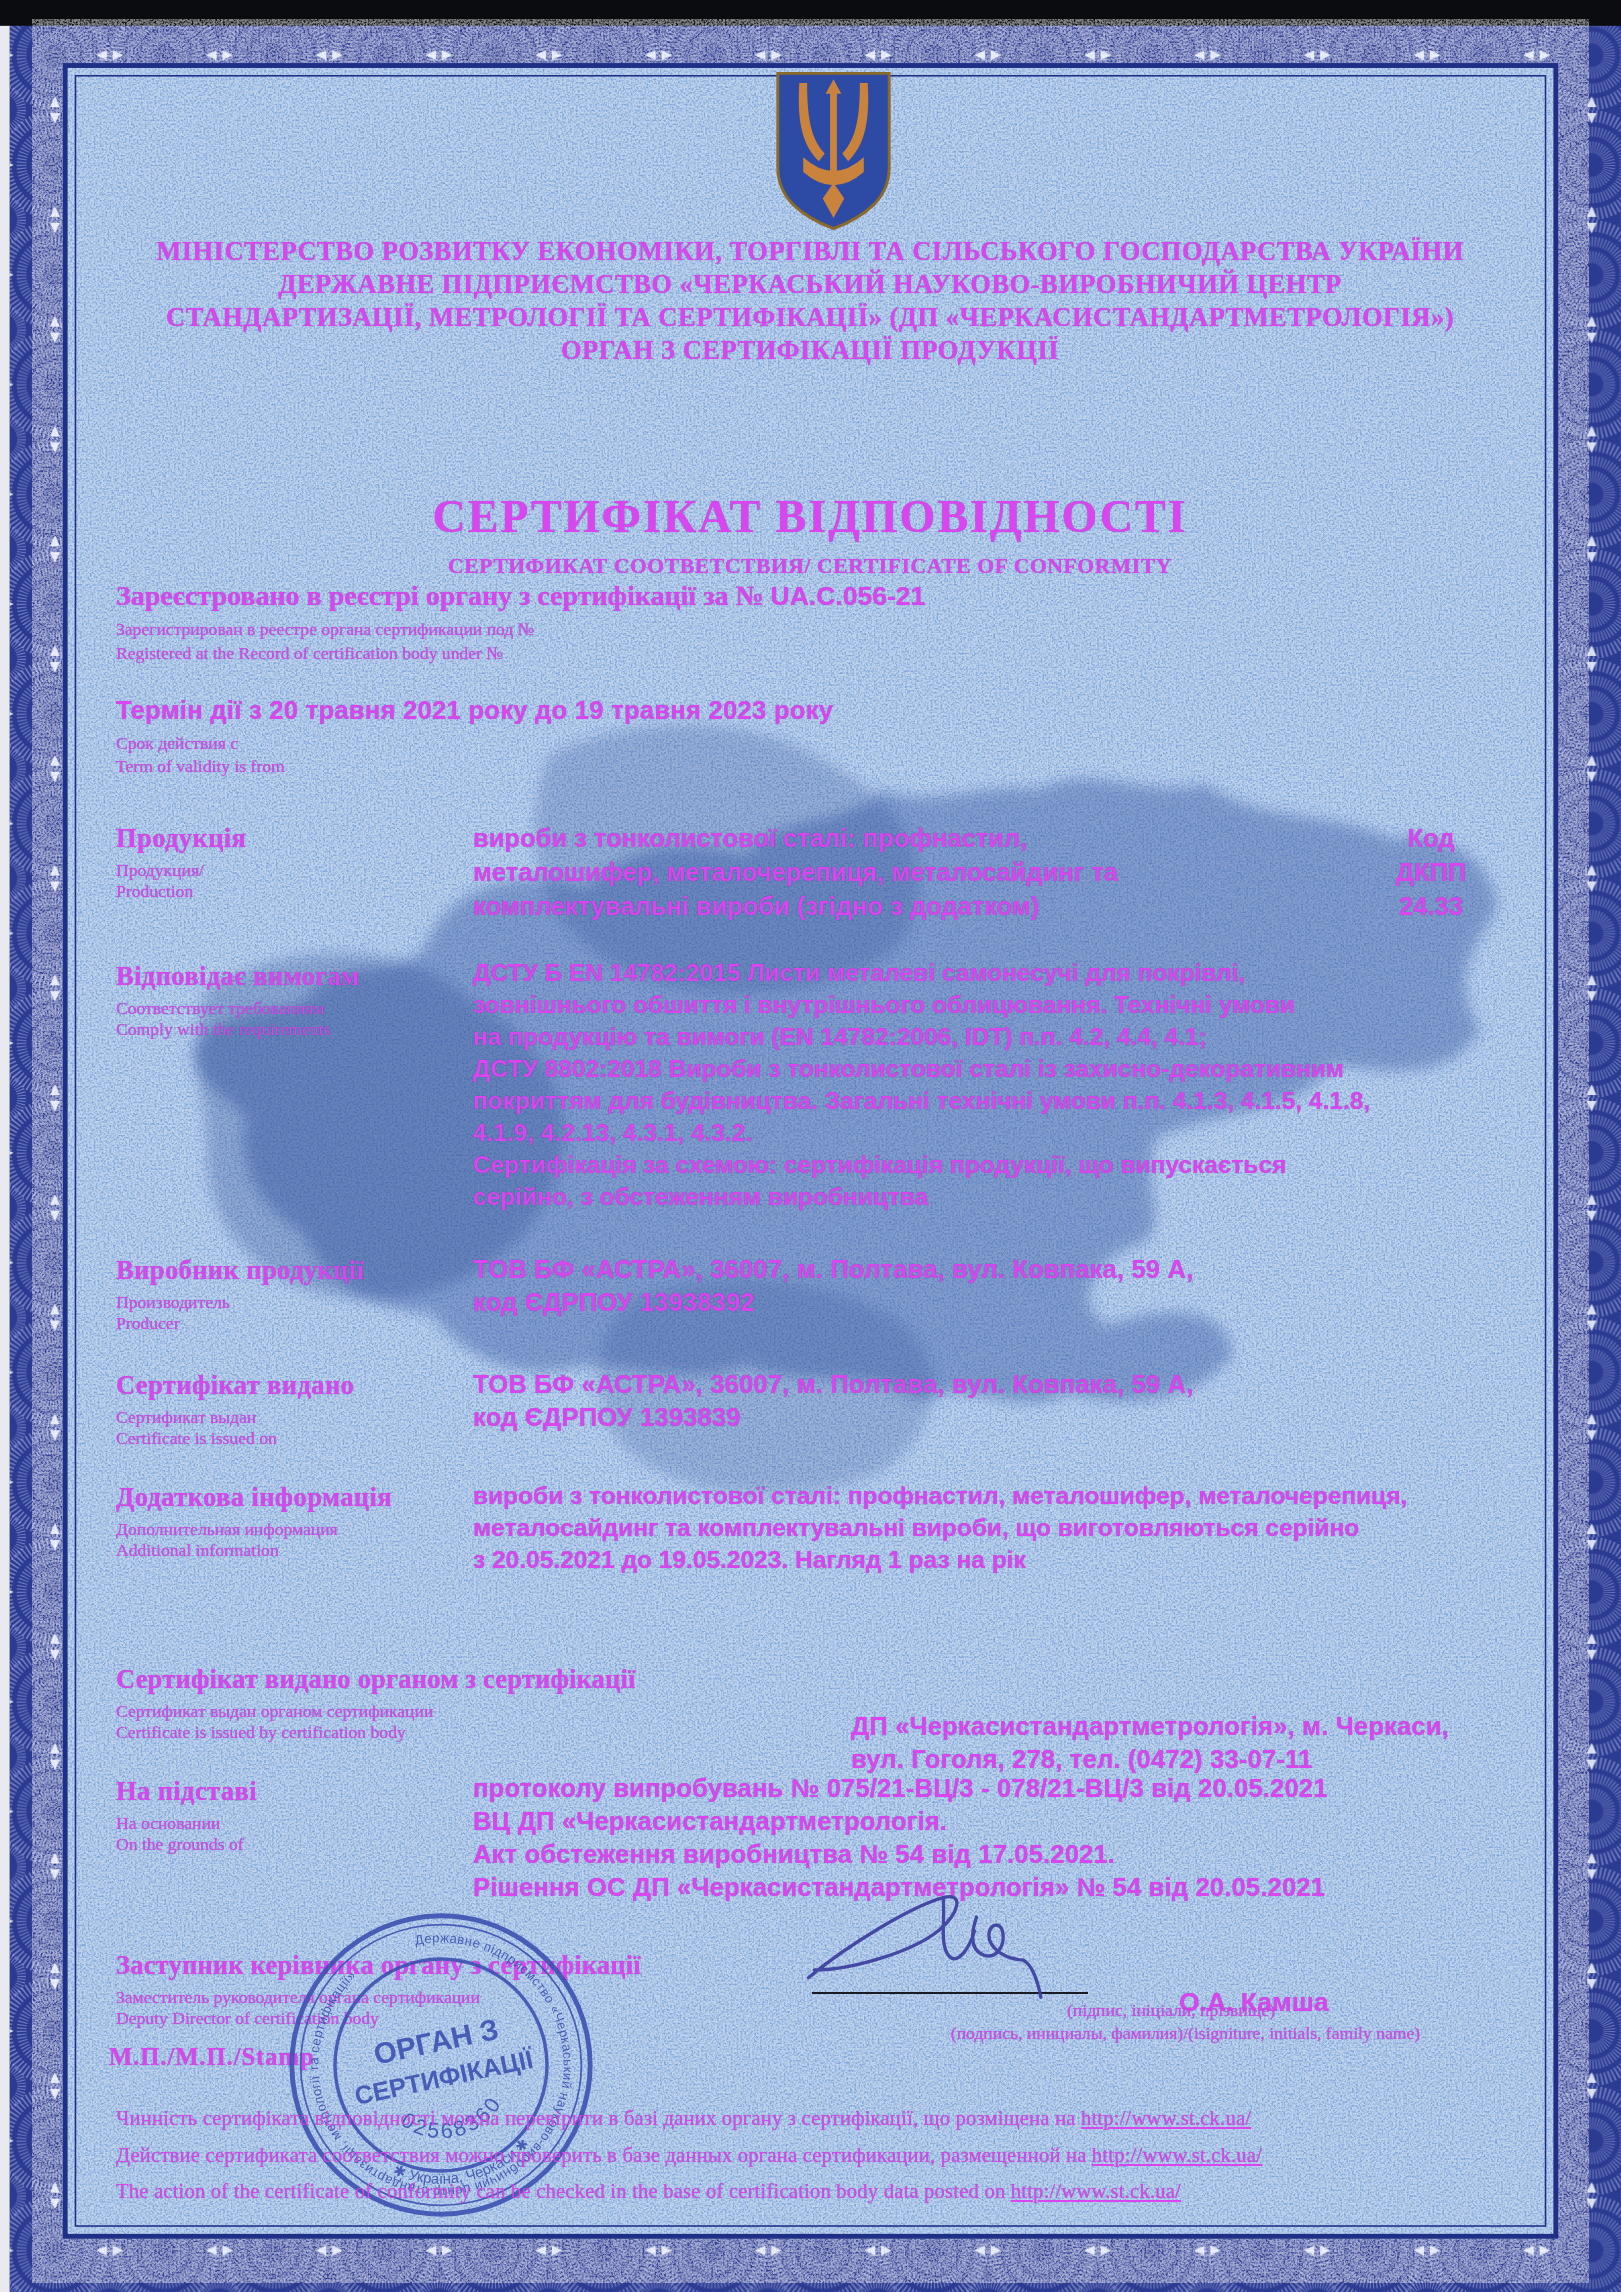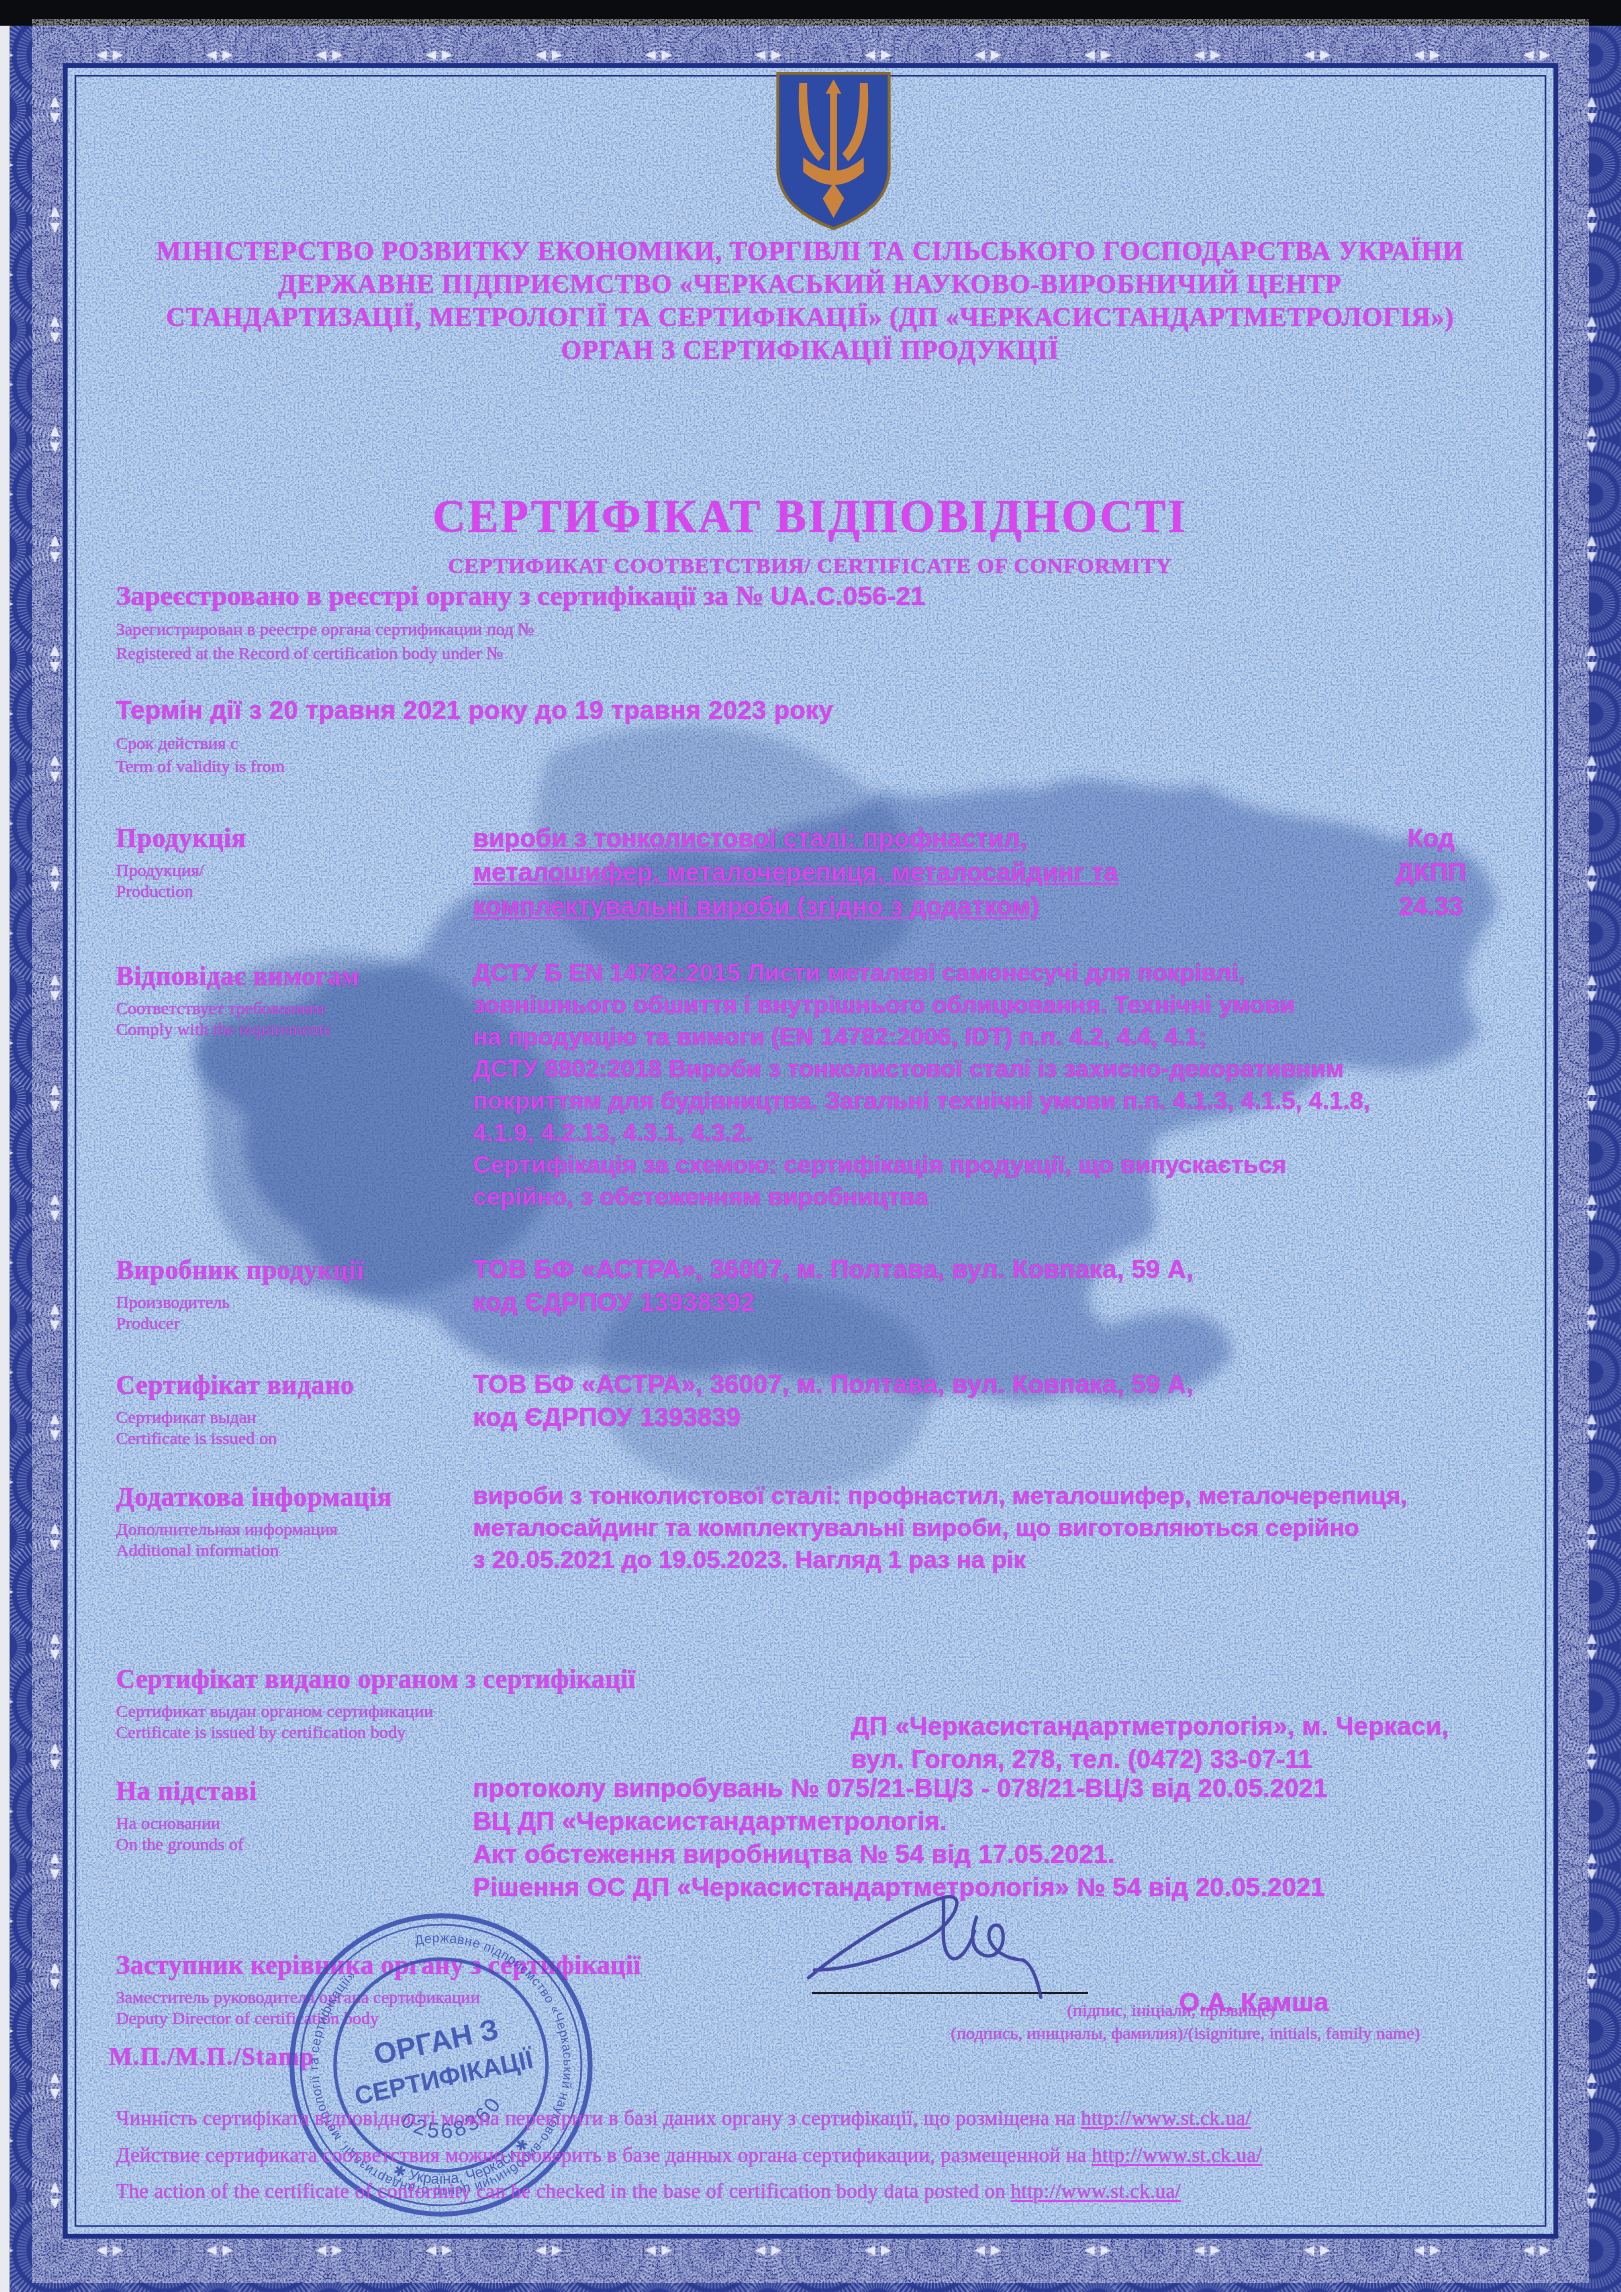--- a/index.html
+++ b/index.html
@@ -7,21 +7,21 @@
         font-family:"Liberation Serif",serif;color:#14151d;}
   .bg{position:absolute;left:0;top:0;}
   .abs{position:absolute;}
   .ink{color:#d946ef;text-shadow:0 0 1px rgba(25,30,60,.45);}
   .lbl{font:700 26.5px "Liberation Serif",serif;letter-spacing:0.4px;}
   .lbl-w{font:700 26.5px "Liberation Serif",serif;letter-spacing:0.2px;}
   .sub{font:400 17.6px "Liberation Serif",serif;line-height:21.6px;}
   .sub-block{margin-top:5.9px;}
   .val{font:700 25.5px "Liberation Sans",sans-serif;line-height:33px;letter-spacing:0.2px;}
   .val-sm{font:700 24.5px "Liberation Sans",sans-serif;line-height:32px;}
-  .val-p{font:700 25.5px "Liberation Sans",sans-serif;line-height:34px;text-decoration:underline;}
+  .val-p{font:700 25.5px "Liberation Sans",sans-serif;line-height:34px;}
   .hdr{font:700 26.5px "Liberation Serif",serif;line-height:33px;letter-spacing:0.5px;text-align:center;}
   .title{font:700 46px "Liberation Serif",serif;letter-spacing:2px;text-align:center;}
   .subtitle{font:700 21.6px "Liberation Serif",serif;letter-spacing:0.6px;text-align:center;}
   .regmain{font:700 28px "Liberation Serif",serif;}
   .regnum{font:700 26.5px "Liberation Sans",sans-serif;}
   .termmain{font:700 25.5px "Liberation Sans",sans-serif;letter-spacing:0.3px;}
   .mp{font:400 24.5px "Liberation Serif",serif;letter-spacing:1px;}
   .cap{font:400 17.6px "Liberation Serif",serif;text-align:center;}
   .name{font:700 26.5px "Liberation Sans",sans-serif;}
   .foot{font:400 20.6px "Liberation Serif",serif;letter-spacing:0.2px;}

